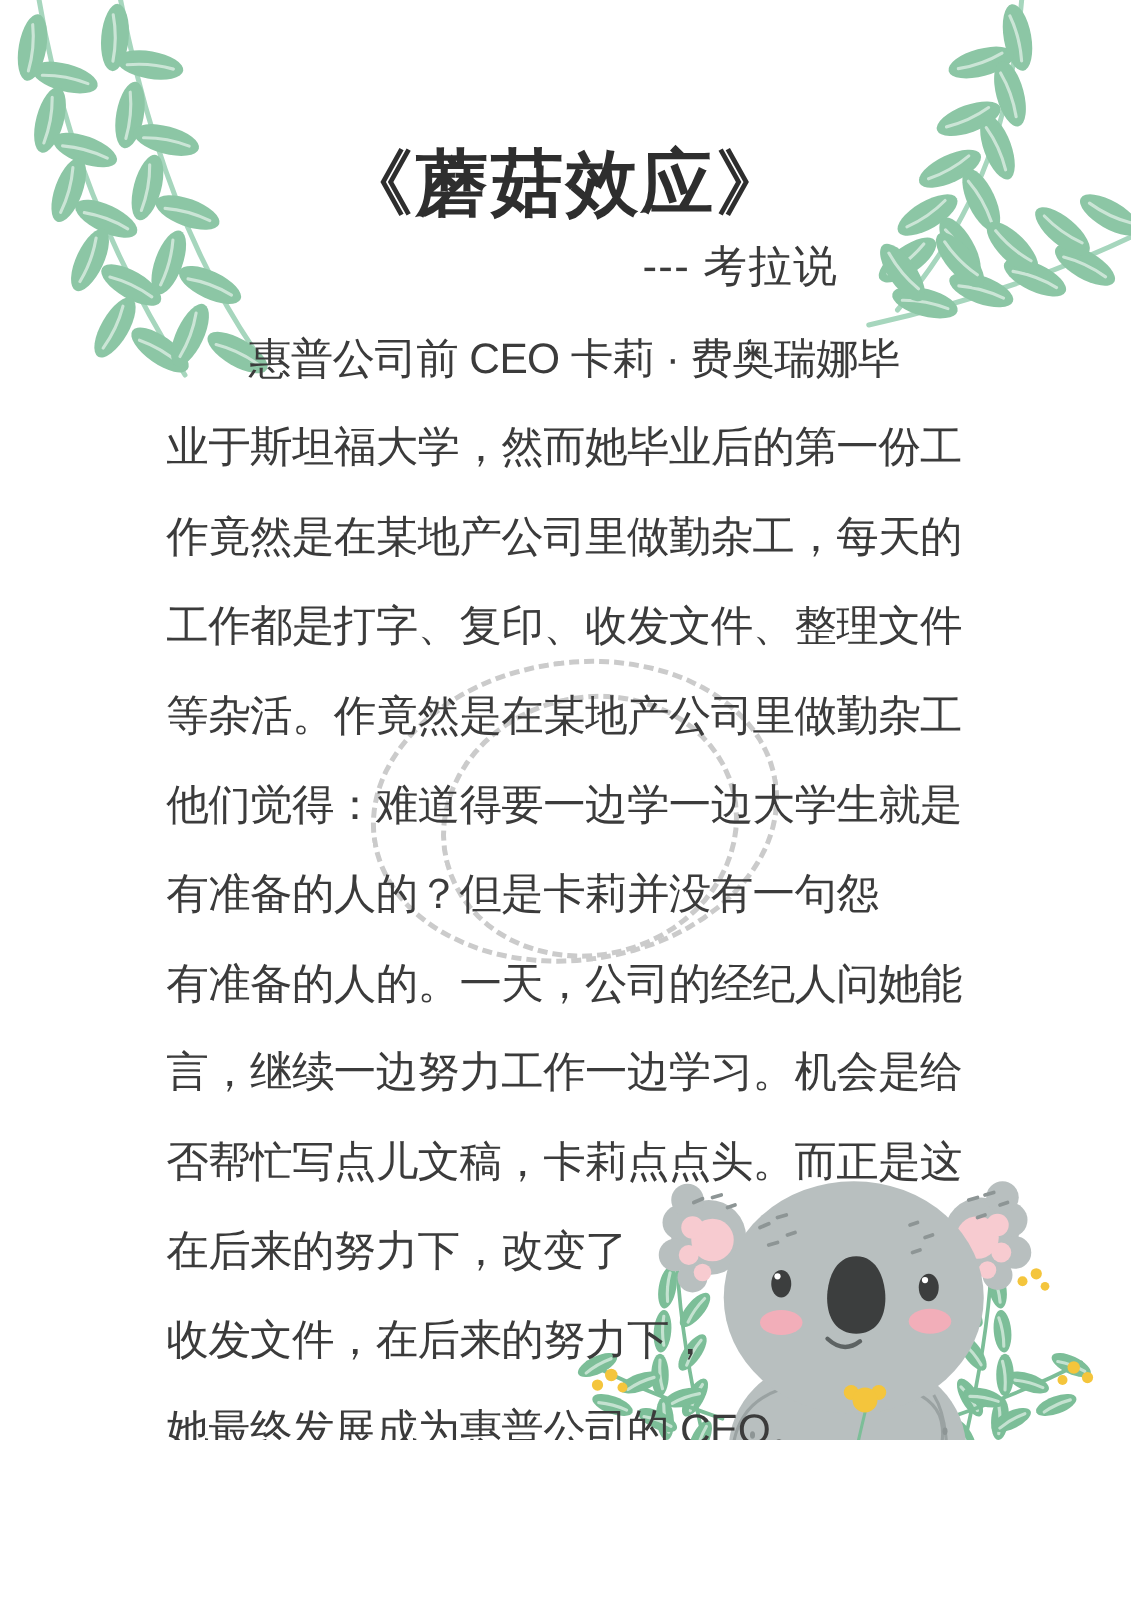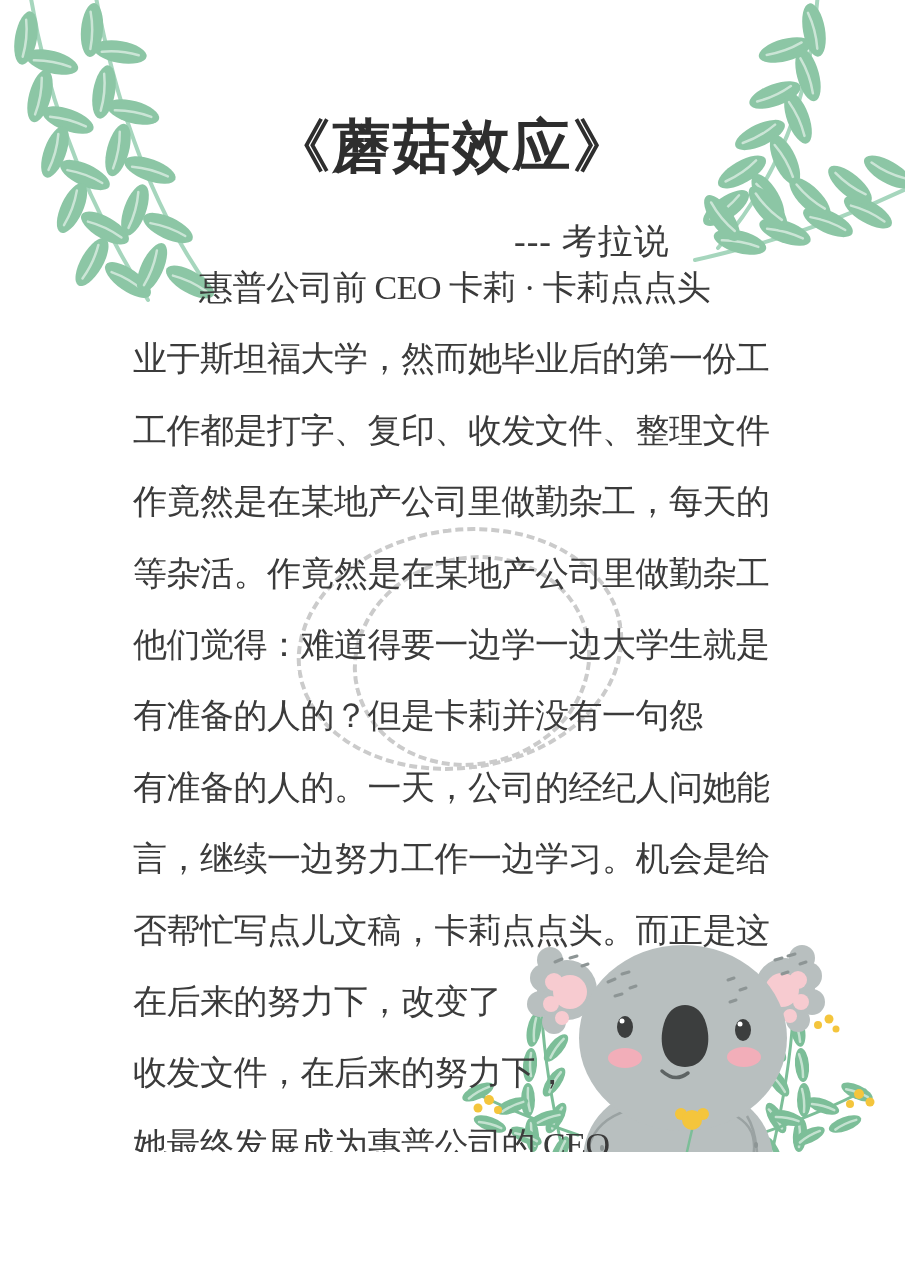--- a/index.html
+++ b/index.html
@@ -1,23 +1,23 @@
 <!DOCTYPE html>
 <html style="--background: #ffffff; --text: #3b3b3b; --title-text: #2e2e2e; --watermark-gray: #cbcbcb; --leaf-green: #8cc6a5; --leaf-stem: #a6d6bd; --koala-leaf-green: #7cbe98; --koala-gray: #b8bfbf; --koala-gray-dark: #9ea6a6; --koala-outline: #9aa2a2; --ear-pink: #f7cbd0; --cheek-pink: #f2aeb9; --pad-pink: #f8cdd2; --nose-dark: #3c3e3e; --accent-yellow: #f4c53c; --shadow-gray: #ececec; --speckle-gray: #8d9595;"><head>
 <meta charset="utf-8">
 <style>
   html,body{margin:0;padding:0;background:#fff;}
   .page{position:relative;width:905px;height:1152px;overflow:hidden;background:var(--background,#fff);
-        font-family:Liberation Serif, serif;}
+        font-family:Liberation Sans, sans-serif;}
   .deco{position:absolute;}
   .deco.tl{left:0;top:0;}
   .deco.tr{left:690px;top:0;}
   .title{position:absolute;top:108px;left:0;width:100%;margin:0;text-align:center;
          font-size:58px;font-weight:bold;letter-spacing:2px;color:var(--title-text,#2e2e2e);z-index:3;}
-  .attribution{position:absolute;top:218px;left:514px;font-size:35px;color:var(--text,#3b3b3b);
+  .attribution{position:absolute;top:190px;left:514px;font-size:35px;color:var(--text,#3b3b3b);
          letter-spacing:1px;z-index:3;}
   .article{position:absolute;top:252px;left:133px;width:690px;z-index:3;color:var(--text,#3b3b3b);}
   .tline{height:71.4px;line-height:71.4px;font-size:34px;letter-spacing:-0.5px;white-space:nowrap;}
   .tline.indent{text-indent:66px;}
   .wm{position:absolute;border:4px dashed var(--watermark-gray,#cbcbcb);border-radius:50%;z-index:1;}
   .wm.outer{left:296px;top:528px;width:320px;height:234px;transform:rotate(-8deg);}
   .wm.inner{left:352px;top:556px;width:232px;height:202px;transform:rotate(-14deg);}
   .koala-wrap{position:absolute;left:430px;top:930px;z-index:2;}
   
   .f-gray{fill:var(--koala-gray);} .f-dark{fill:var(--koala-gray-dark);}
@@ -95,24 +95,24 @@
     <use href="#lfA" transform="translate(32,218) rotate(-125)"></use>
   </svg>
 
   <div class="wm outer"></div>
   <div class="wm inner"></div>
 
   <h1 class="title">《蘑菇效应》</h1>
   <div class="attribution">--- 考拉说</div>
 
   <div class="article">
-    <div class="tline indent">惠普公司前 CEO 卡莉 · 卡莉点点头</div>
+    <div class="tline indent">惠普公司前 CEO 卡莉 · 费奥瑞娜毕</div>
     <div class="tline">业于斯坦福大学，然而她毕业后的第一份工</div>
+    <div class="tline">作竟然是在某地产公司里做勤杂工，每天的</div>
     <div class="tline">工作都是打字、复印、收发文件、整理文件</div>
-    <div class="tline">作竟然是在某地产公司里做勤杂工，每天的</div>
     <div class="tline">等杂活。作竟然是在某地产公司里做勤杂工</div>
     <div class="tline">他们觉得：难道得要一边学一边大学生就是</div>
     <div class="tline">有准备的人的？但是卡莉并没有一句怨</div>
     <div class="tline">有准备的人的。一天，公司的经纪人问她能</div>
     <div class="tline">言，继续一边努力工作一边学习。机会是给</div>
     <div class="tline">否帮忙写点儿文稿，卡莉点点头。而正是这</div>
     <div class="tline">在后来的努力下，改变了</div>
     <div class="tline">收发文件，在后来的努力下，</div>
     <div class="tline">她最终发展成为惠普公司的 CEO。</div>
   </div>

